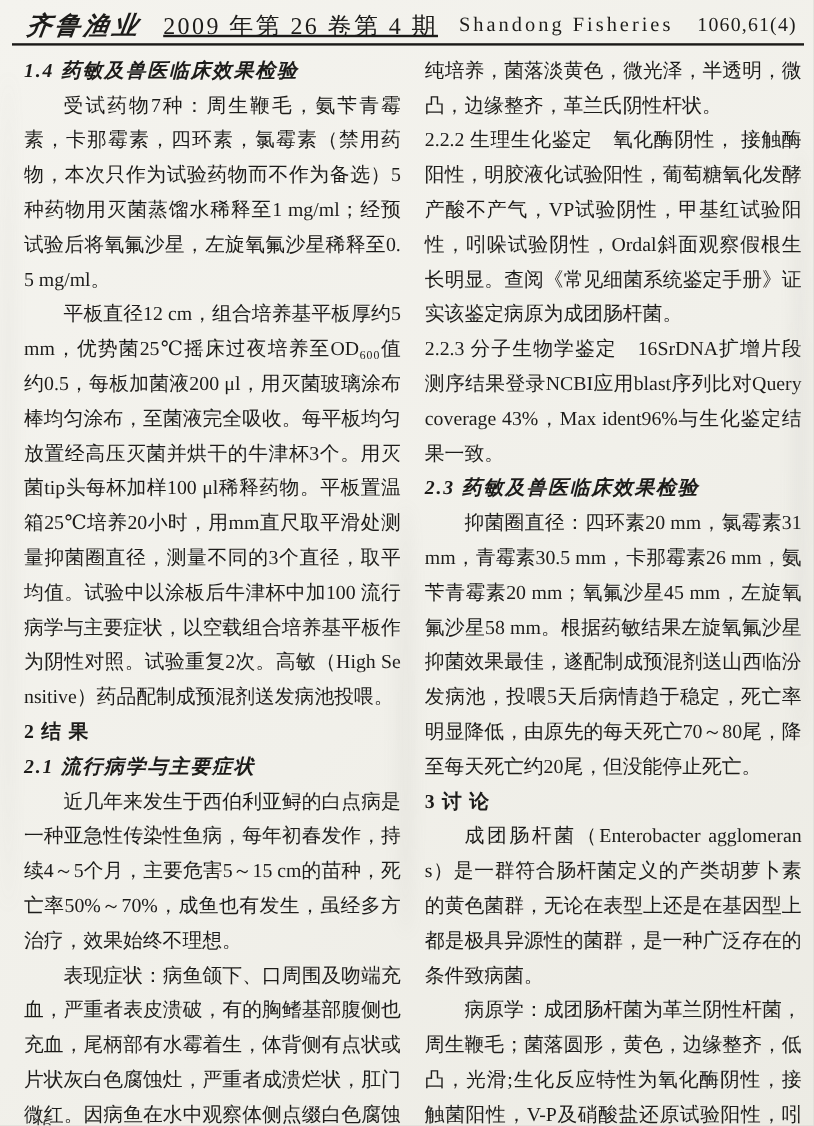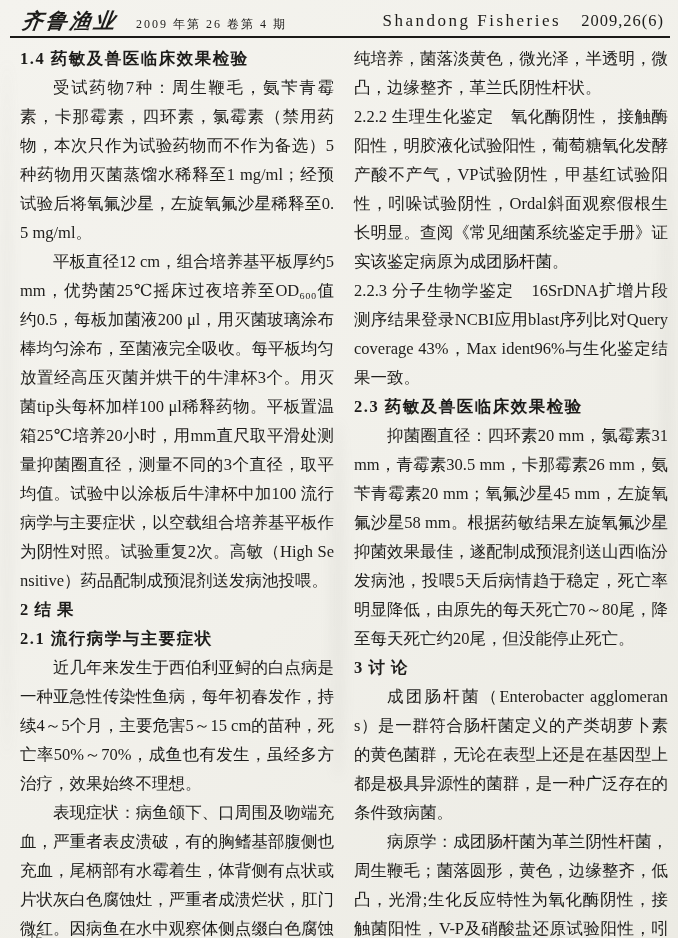--- a/index.html
+++ b/index.html
@@ -22,21 +22,21 @@
     height:26px;
     display:flex;justify-content:space-between;align-items:center;
     font-size:16px;
   }
   .hdr-left{display:flex;align-items:baseline;gap:18px;}
   .journal-cn{
     font-style:italic;font-weight:bold;
     font-size:21px;letter-spacing:3px;
     transform:skewX(-8deg);
   }
-  .issue-cn{font-size:12px;letter-spacing:2px;}
+  .issue-cn{font-size:20px;letter-spacing:2px;text-decoration:underline;}
   .hdr-right{display:flex;align-items:baseline;gap:20px;}
   .journal-en{font-size:17px;letter-spacing:2.5px;}
   .issue-en{font-size:16.5px;letter-spacing:1px;}
   .header-rule{
     position:absolute;top:36px;left:10px;right:8px;
     height:0;border-top:2.5px solid #1b1a18;
   }
   
   .columns{
     position:absolute;top:44px;left:20px;right:10px;bottom:12px;
@@ -51,21 +51,21 @@
   }
   .p-ind{text-indent:2em;}
   .p-flush{text-indent:0;}
   .h1num{
     font-weight:bold;
     font-size:17px;line-height:29px;
     letter-spacing:1px;
     text-align:center;
   }
   .hkai{
-    font-weight:600;
+    font-style:italic;font-weight:600;
     font-size:16px;line-height:29px;
     letter-spacing:1.5px;
     text-align:center;
   }
   
   .page-number{
     position:absolute;left:28px;bottom:-9px;
     font-size:15px;color:#4a4a46;
   }
   .artifact{
@@ -82,21 +82,21 @@
 
 <div class="page">
 
   <div class="header">
     <div class="hdr-left">
       <span class="journal-cn">齐鲁渔业</span>
       <span class="issue-cn">2009 年第 26 卷第 4 期</span>
     </div>
     <div class="hdr-right">
       <span class="journal-en">Shandong Fisheries</span>
-      <span class="issue-en">2009,26(6)</span>
+      <span class="issue-en">1060,61(4)</span>
     </div>
   </div>
   <div class="header-rule"></div>
 
   <div class="columns">
 
     <div class="col">
       <p class="hkai">1.4 药敏及兽医临床效果检验</p>
       <p class="p-ind">受试药物7种：周生鞭毛，氨苄青霉素，卡那霉素，四环素，氯霉素（禁用药物，本次只作为试验药物而不作为备选）5种药物用灭菌蒸馏水稀释至1 mg/ml；经预试验后将氧氟沙星，左旋氧氟沙星稀释至0.5 mg/ml。</p>
       <p class="p-ind">平板直径12 cm，组合培养基平板厚约5 mm，优势菌25℃摇床过夜培养至OD₆₀₀值约0.5，每板加菌液200 μl，用灭菌玻璃涂布棒均匀涂布，至菌液完全吸收。每平板均匀放置经高压灭菌并烘干的牛津杯3个。用灭菌tip头每杯加样100 μl稀释药物。平板置温箱25℃培养20小时，用mm直尺取平滑处测量抑菌圈直径，测量不同的3个直径，取平均值。试验中以涂板后牛津杯中加100 流行病学与主要症状，以空载组合培养基平板作为阴性对照。试验重复2次。高敏（High Sensitive）药品配制成预混剂送发病池投喂。</p>

